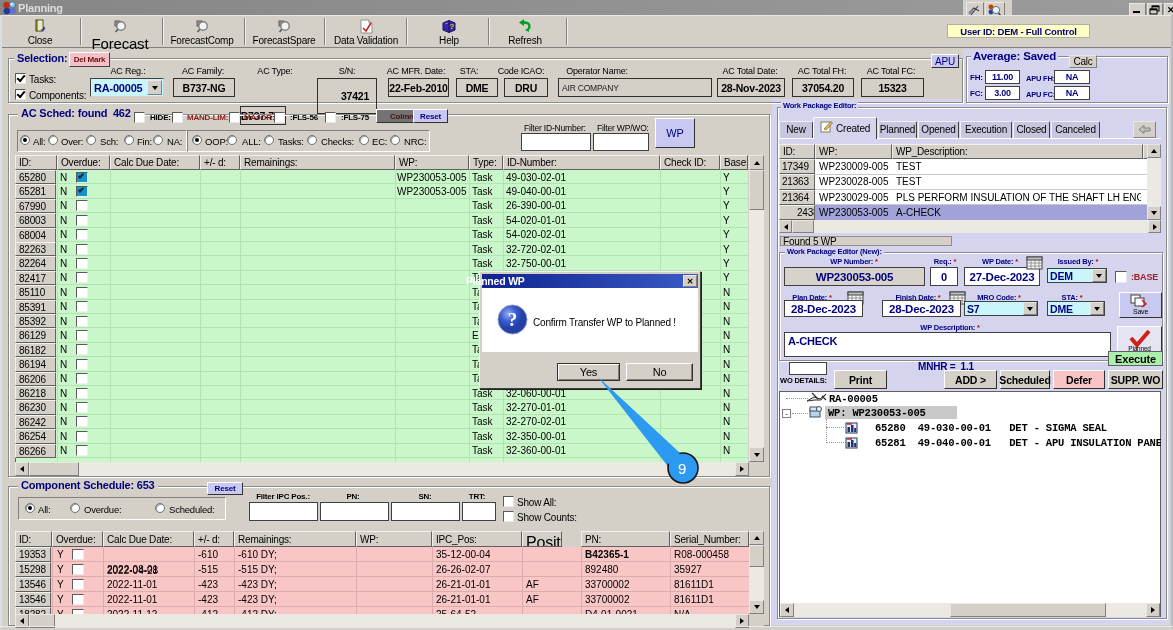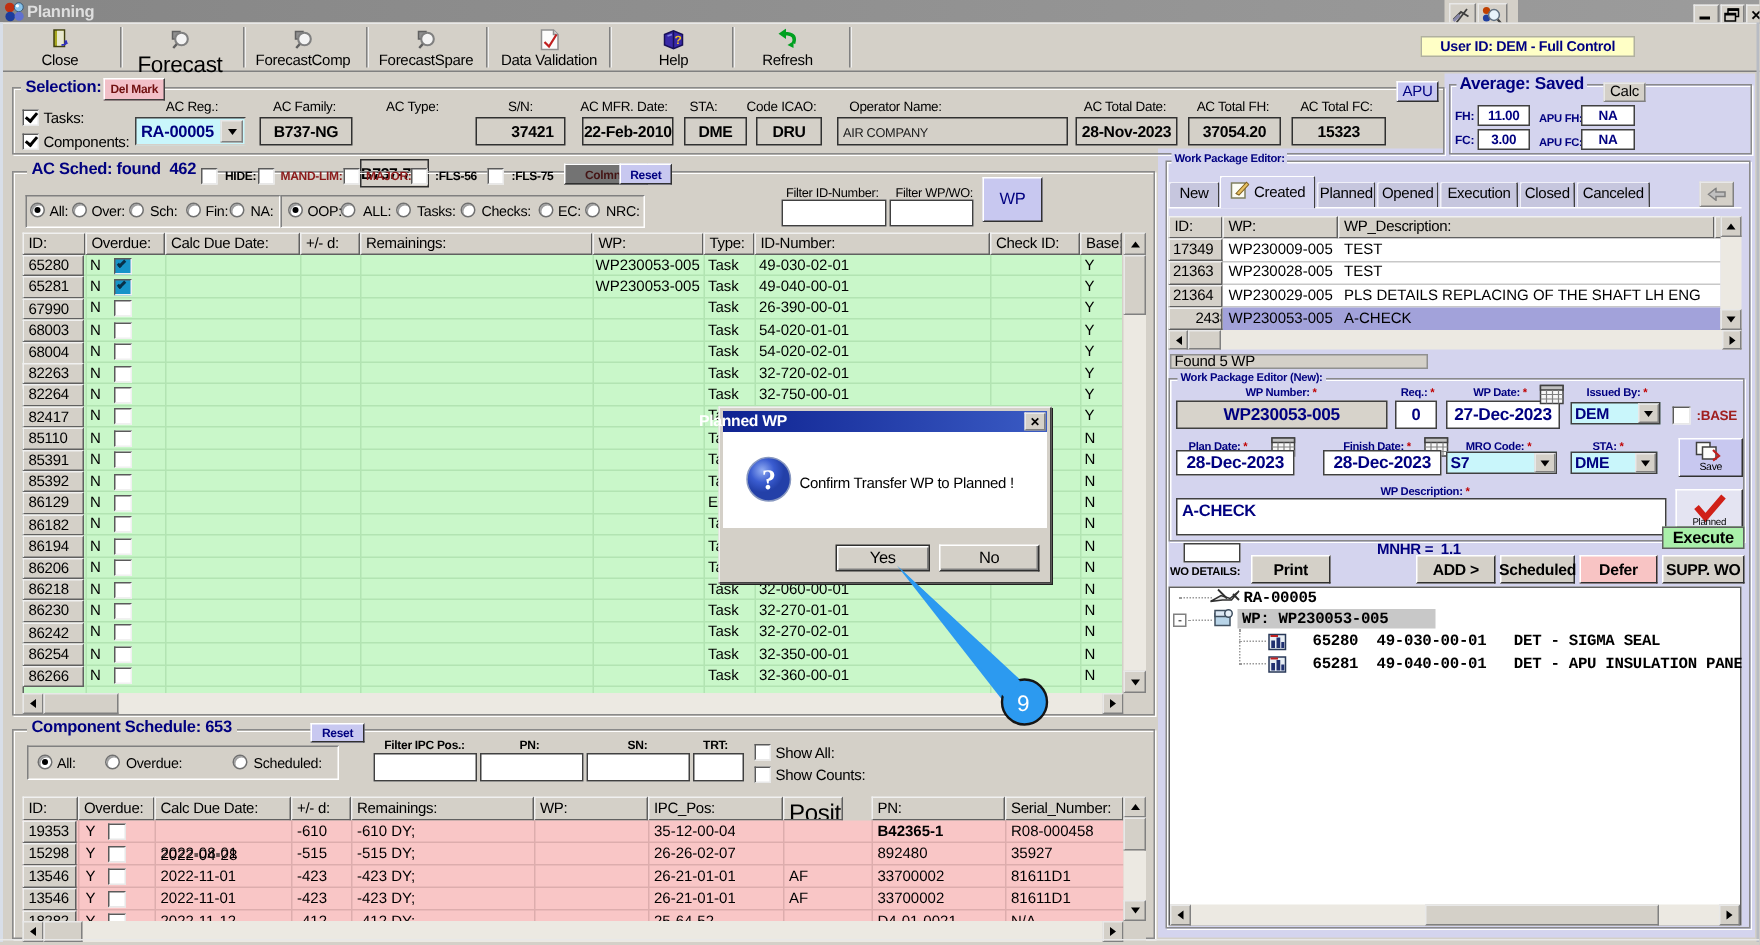--- a/index.html
+++ b/index.html
@@ -131,21 +131,21 @@
 <div class="a lbl" style="left:690px;top:66px;width:120px;text-align:center;">AC Total Date:</div>
 <div class="a lbl" style="left:762px;top:66px;width:120px;text-align:center;">AC Total FH:</div>
 <div class="a lbl" style="left:831px;top:66px;width:120px;text-align:center;">AC Total FC:</div>
 <div class="a sunkend" style="left:90px;top:78px;width:74px;height:19px;background:#c9f6fb;"></div>
 <div class="a" style="left:94px;top:82px;font-size:11px;font-weight:bold;color:#000080;">RA-00005</div>
 <div class="a raised2 ctr" style="left:147px;top:80px;width:15px;height:15px;background:#d4d0c8;">
     <div class="tD"></div>
   </div>
 <div class="a blk ctr" style="left:173px;top:78px;width:62px;height:19px;font-size:10.5px;font-weight:bold;">B737-NG</div>
 <div class="a blk ctr" style="left:240px;top:78px;width:46px;height:19px;font-size:10.5px;font-weight:bold;margin-top:28px;">B737-700</div>
-<div class="a blk ctr" style="left:317px;top:78px;width:60px;height:19px;font-size:10.5px;font-weight:bold;padding-left:16px;">37421</div>
+<div class="a blk ctr" style="left:317px;top:78px;width:60px;height:36px;font-size:10.5px;font-weight:bold;padding-left:16px;">37421</div>
 <div class="a blk ctr" style="left:388px;top:78px;width:61px;height:19px;font-size:10.5px;font-weight:bold;">22-Feb-2010</div>
 <div class="a blk ctr" style="left:456px;top:78px;width:42px;height:19px;font-size:10.5px;font-weight:bold;">DME</div>
 <div class="a blk ctr" style="left:504px;top:78px;width:44px;height:19px;font-size:10.5px;font-weight:bold;">DRU</div>
 <div class="a blk" style="left:558px;top:78px;width:154px;height:19px;"></div>
 <div class="a" style="left:562px;top:83px;font-size:8.5px;color:#202020;">AIR COMPANY</div>
 <div class="a blk ctr" style="left:717px;top:78px;width:68px;height:19px;font-size:10.5px;font-weight:bold;">28-Nov-2023</div>
 <div class="a blk ctr" style="left:792px;top:78px;width:62px;height:19px;font-size:10.5px;font-weight:bold;">37054.20</div>
 <div class="a blk ctr" style="left:861px;top:78px;width:63px;height:19px;font-size:10.5px;font-weight:bold;">15323</div>
 <div class="a ctr" style="left:931px;top:54px;width:28px;height:14px;background:#c8c8f0;border-top:1px solid #fff;border-left:1px solid #fff;border-right:1px solid #303030;border-bottom:1px solid #303030;color:#000080;font-size:10px;">APU</div>
 <div class="a groove" style="left:966px;top:56px;width:202px;height:47px;"></div>
@@ -545,21 +545,21 @@
 <div class="a hd" style="left:779px;top:159.0px;width:36px;height:15.3px;font-size:10px;padding-left:2px;line-height:14px;">17349</div>
 <div class="cell" style="left:819px;top:161.0px;font-size:10px;">WP230009-005</div>
 <div class="cell" style="left:896px;top:161.0px;font-size:10px;width:245px;">TEST</div>
 <div class="a" style="left:815px;top:173.6px;width:332px;height:0.7px;background:#c8c8c8;"></div>
 <div class="a hd" style="left:779px;top:174.3px;width:36px;height:15.3px;font-size:10px;padding-left:2px;line-height:14px;">21363</div>
 <div class="cell" style="left:819px;top:176.3px;font-size:10px;">WP230028-005</div>
 <div class="cell" style="left:896px;top:176.3px;font-size:10px;width:245px;">TEST</div>
 <div class="a" style="left:815px;top:188.9px;width:332px;height:0.7px;background:#c8c8c8;"></div>
 <div class="a hd" style="left:779px;top:189.6px;width:36px;height:15.3px;font-size:10px;padding-left:2px;line-height:14px;">21364</div>
 <div class="cell" style="left:819px;top:191.6px;font-size:10px;">WP230029-005</div>
-<div class="cell" style="left:896px;top:191.6px;font-size:10px;width:245px;">PLS DETAILS REPLACING OF THE SHAFT LH ENG</div>
+<div class="cell" style="left:896px;top:191.6px;font-size:10px;width:245px;">PLS PERFORM INSULATION OF THE SHAFT LH ENG</div>
 <div class="a" style="left:815px;top:204.2px;width:332px;height:0.7px;background:#c8c8c8;"></div>
 <div class="a" style="left:815px;top:204.9px;width:332px;height:15px;background:#a2a2da;"></div>
 <div class="a hd" style="left:779px;top:204.9px;width:36px;height:15.3px;font-size:10px;padding-left:17px;line-height:14px;">24383</div>
 <div class="cell" style="left:819px;top:206.9px;font-size:10px;">WP230053-005</div>
 <div class="cell" style="left:896px;top:206.9px;font-size:10px;width:245px;">A-CHECK</div>
 <div class="a" style="left:815px;top:219.5px;width:332px;height:0.7px;background:#c8c8c8;"></div>
 <div class="a track" style="left:1147px;top:144px;width:14px;height:76px;"></div>
 <div class="a sb raised2" style="left:1147px;top:144px;width:14px;height:14px;">
     <div class="tU"></div>
   </div>

